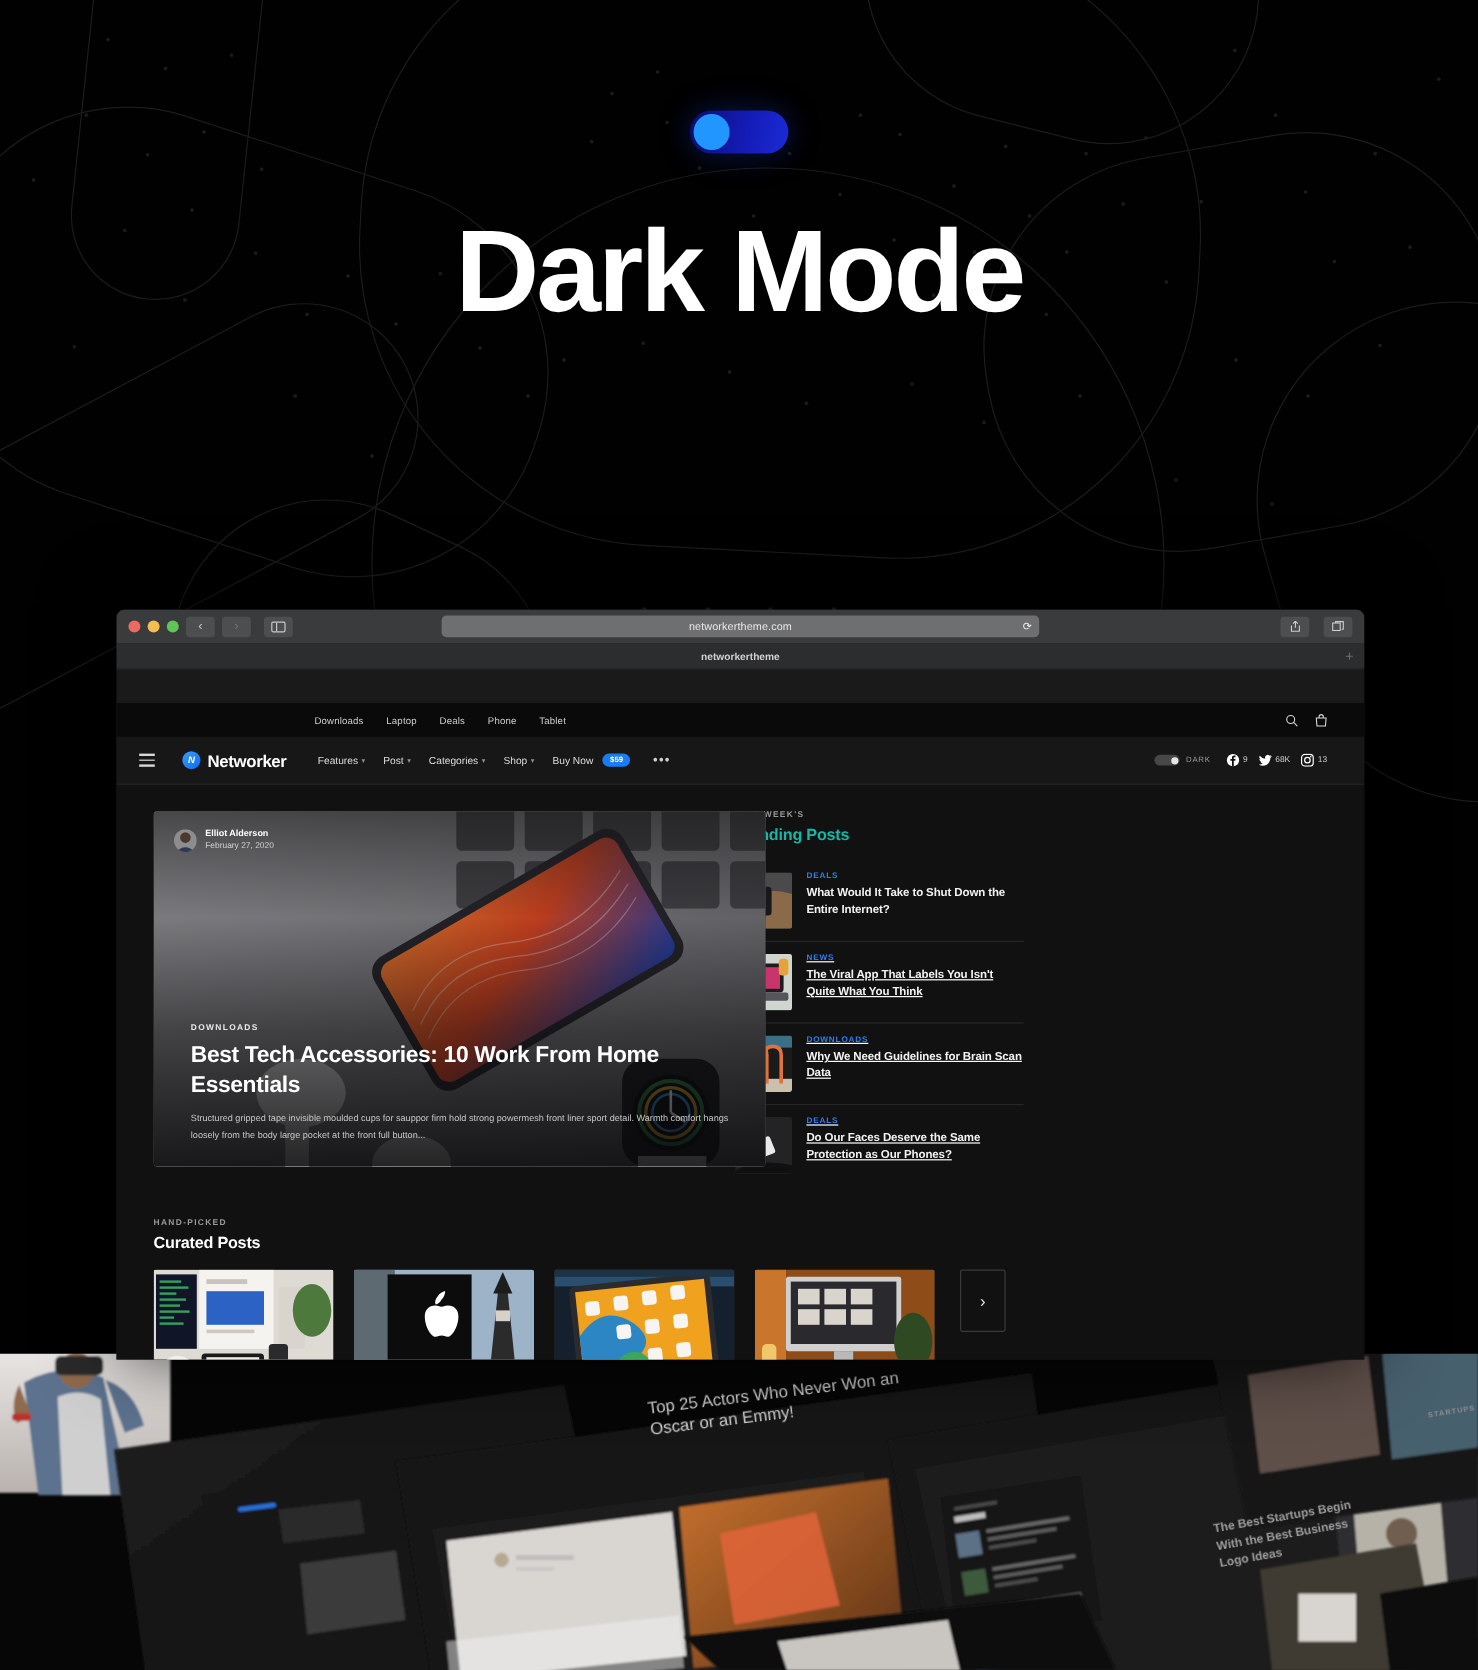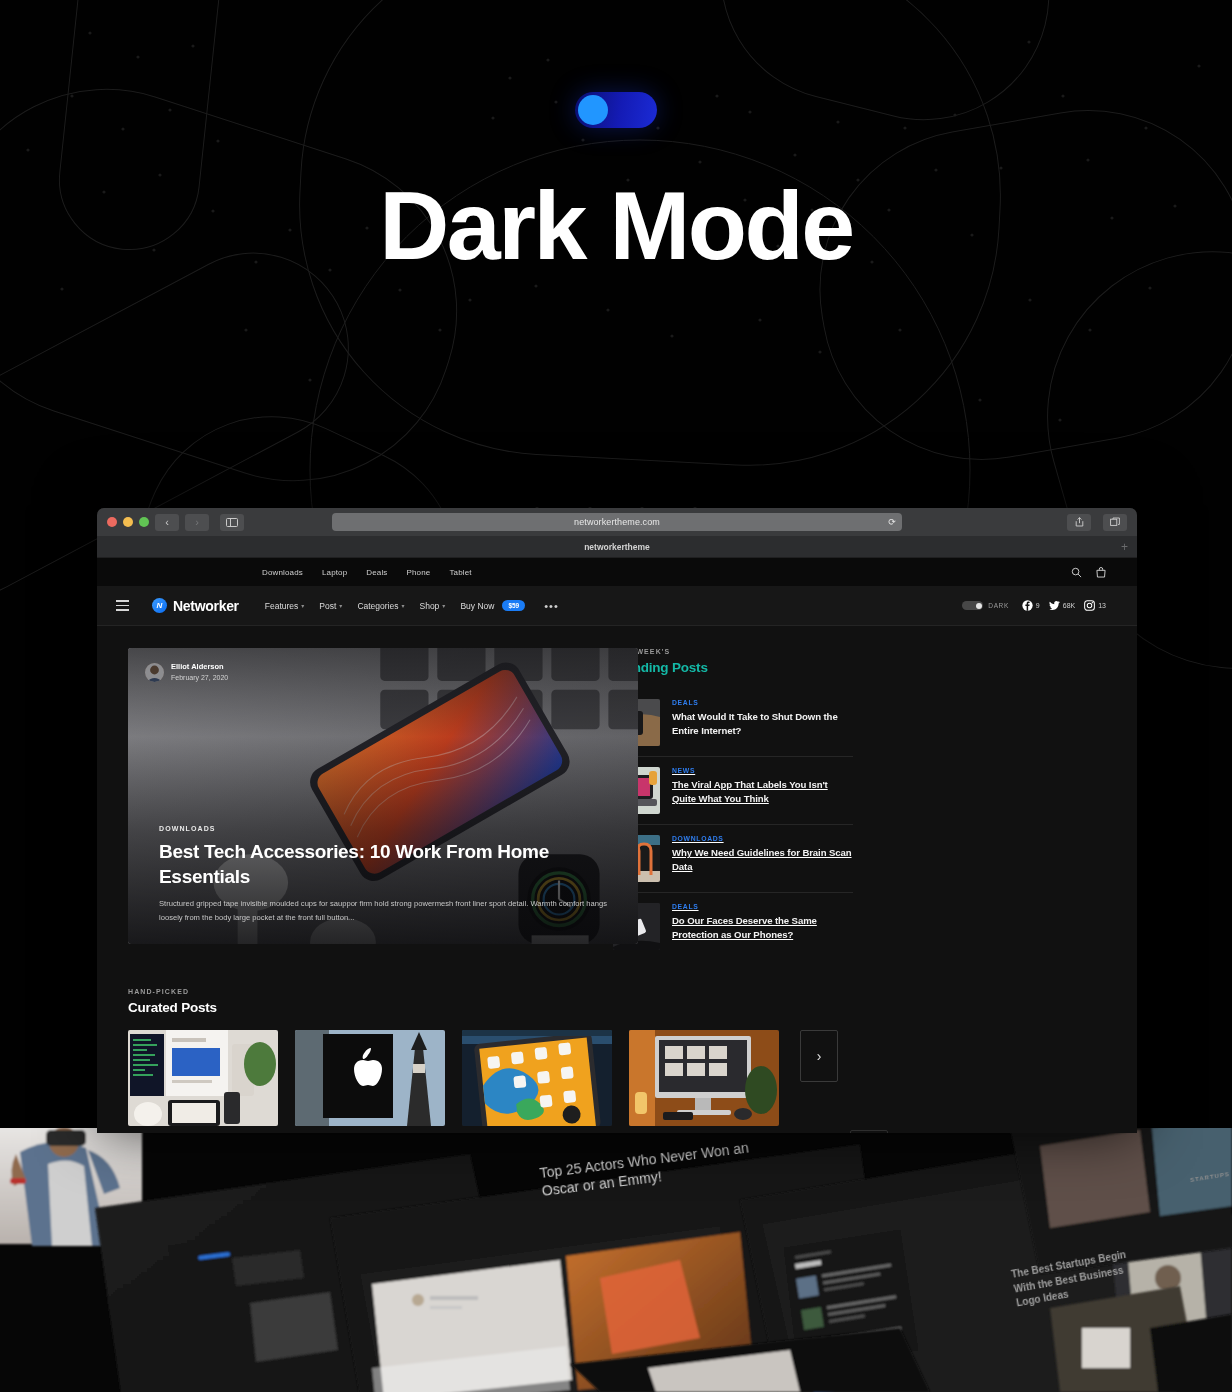--- a/index.html
+++ b/index.html
@@ -58,35 +58,35 @@
     width:24px; height:17px; border-radius:3px; background:#4d4e50; margin-left:6px;
     display:flex; align-items:center; justify-content:center; font-size:11px; color:#c9c9c9;
   }
   .navbtn.dim { color:#757678; }
   .navbtn:first-of-type { margin-left:13px; }
   .sidebar-btn { margin-left:11px; }
   .sidebar-glyph { width:12px; height:9px; border:1px solid #c9c9c9; border-radius:1.5px; position:relative; }
   .sidebar-glyph::after { content:""; position:absolute; left:3px; top:0; bottom:0; width:1px; background:#c9c9c9; }
   .urlbar {
     position:absolute; left:50%; transform:translateX(-50%);
-    width:570px; height:18px; border-radius:4px; background:#6e6f71;
+    width:498px; height:18px; border-radius:4px; background:#6e6f71;
     display:flex; align-items:center; justify-content:center;
   }
   .urlbar span { font-size:9px; color:#e8e8e8; letter-spacing:.1px; }
   .reload { position:absolute; right:6px; font-size:9px; color:#dcdcdc; }
   .tb-right { margin-left:auto; display:flex; gap:6px; }
   .bw-tabstrip {
     height:22px; background:#2c2d2f; display:flex; align-items:center;
     justify-content:center; position:relative; border-bottom:1px solid #202021;
   }
   .bw-tabstrip .tabtitle { font-size:8.5px; color:#d2d2d2;font-weight:bold; }
   .bw-tabstrip .plus { position:absolute; right:9px; font-size:12px; color:#6a6b6d; line-height:1; }
 
   
-  .site { background:#111; height:575px; position:relative; }
+  .site { background:#111; height:575px; position:relative;margin-top:28px; }
   .site-topbar {
     height:28px; background:#0a0a0a; display:flex; align-items:center;
     padding:0 31px 0 165px;
   }
   .site-topbar a { font-size:8px; color:#cfcfcf; margin-right:19px; letter-spacing:.15px; }
   .topbar-icons { margin-left:auto; display:flex; gap:14px; align-items:center; color:#d9d9d9; }
 
   
   .site-nav {
     height:40px; background:#171717; display:flex; align-items:center;

